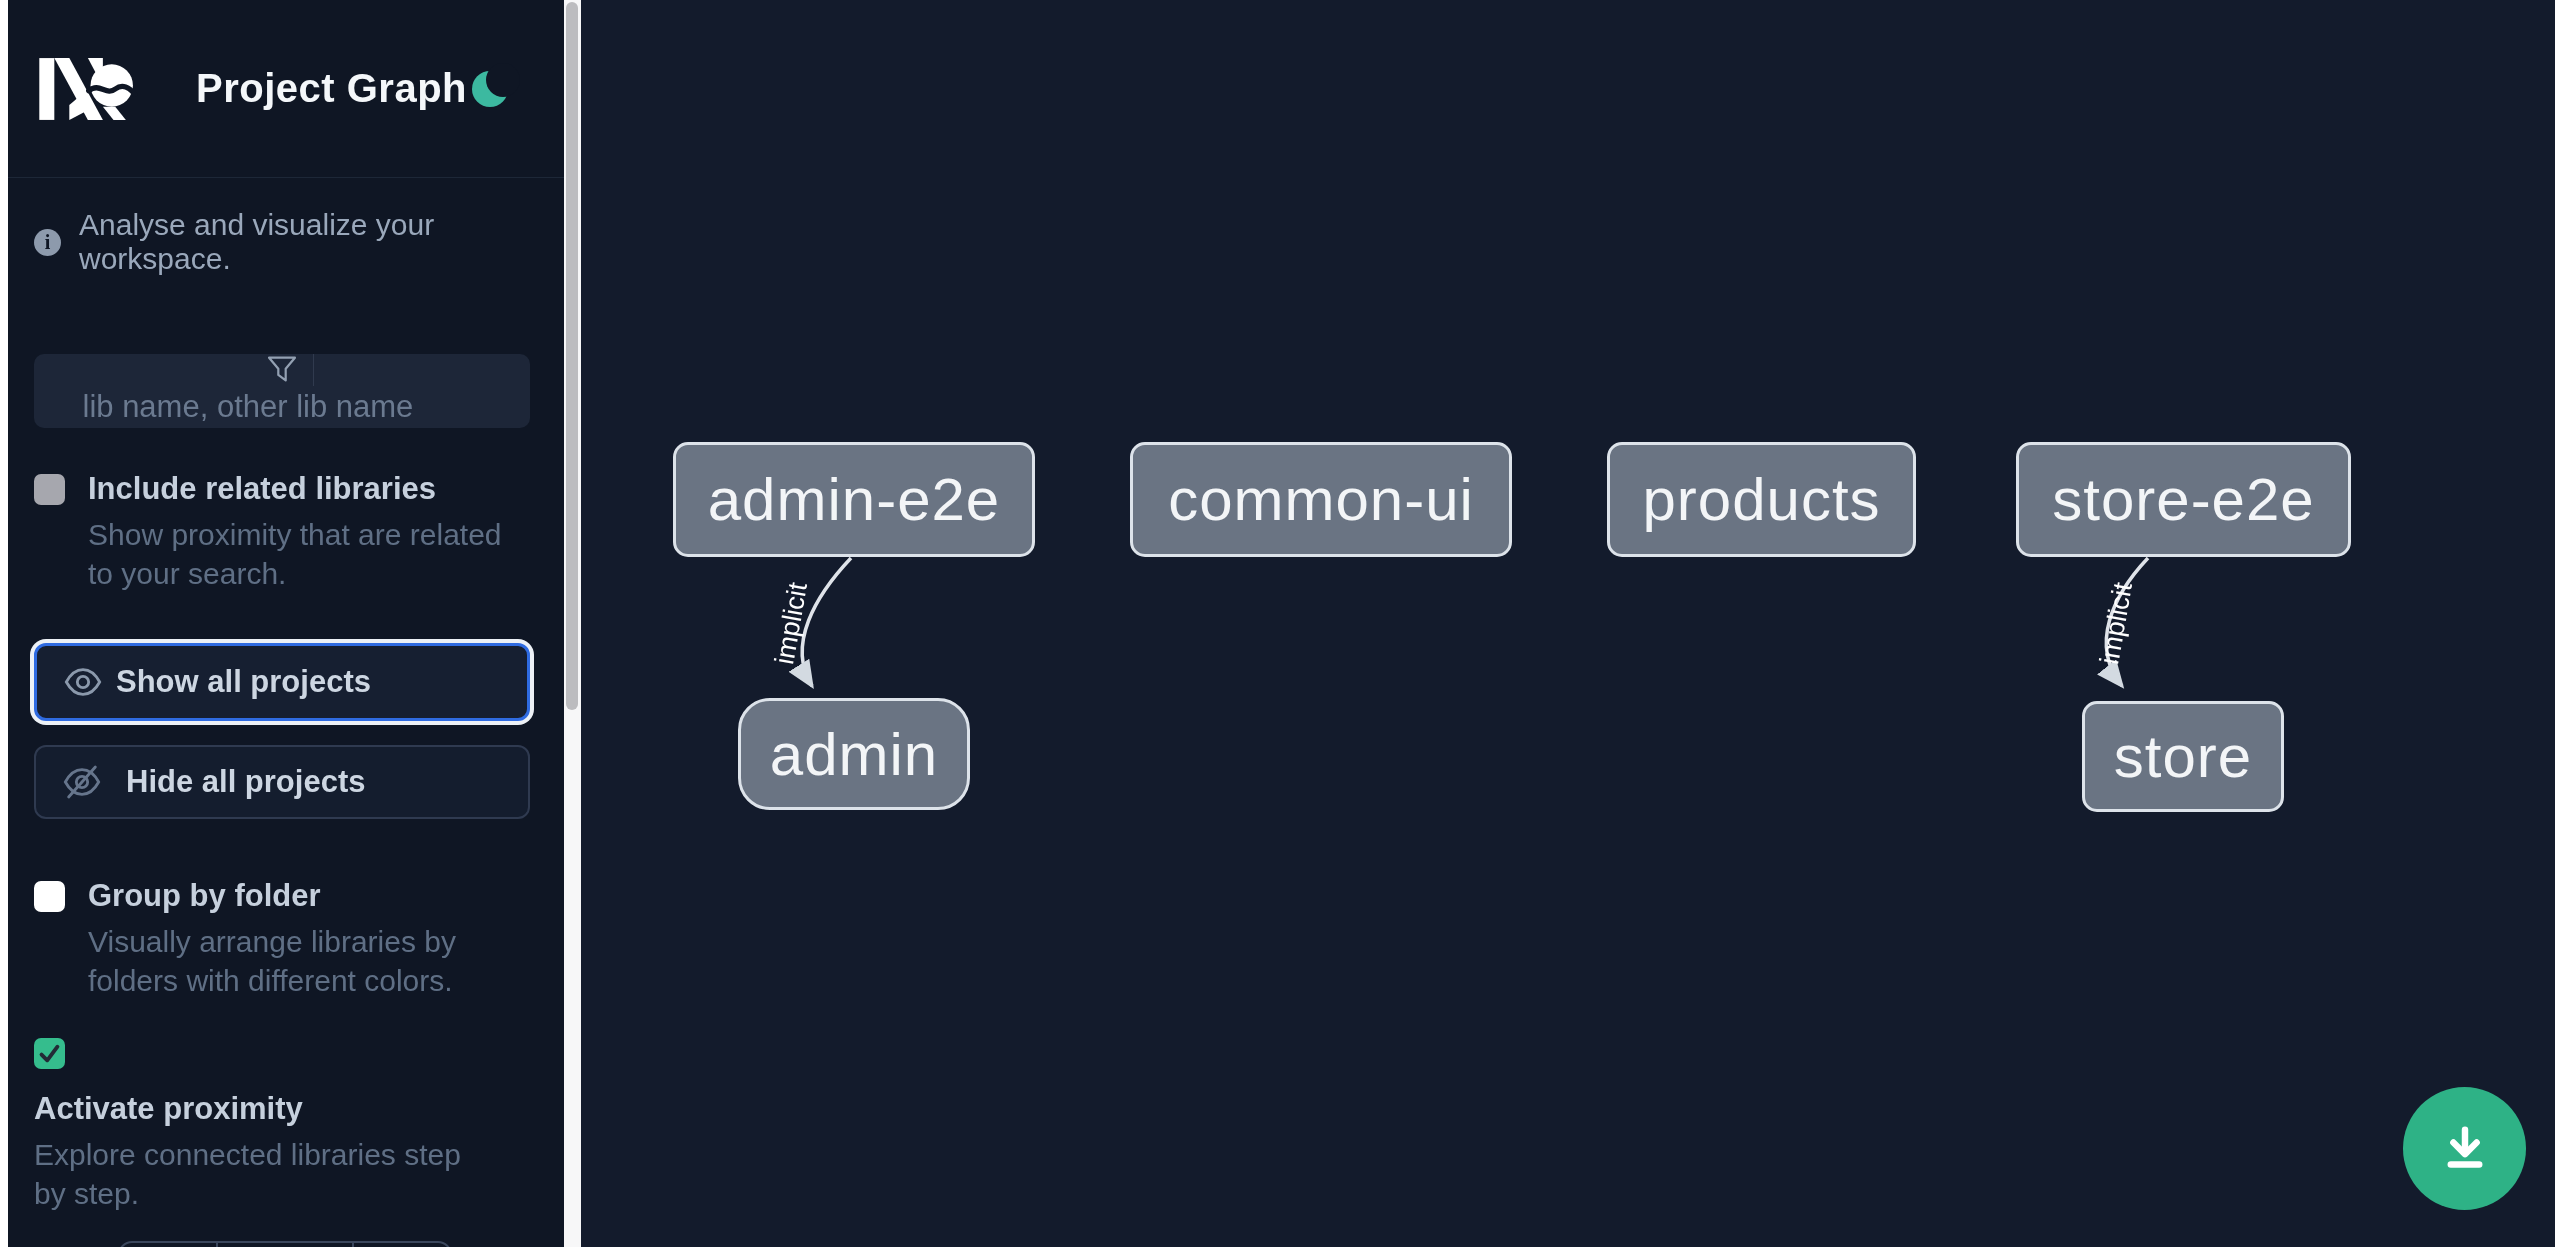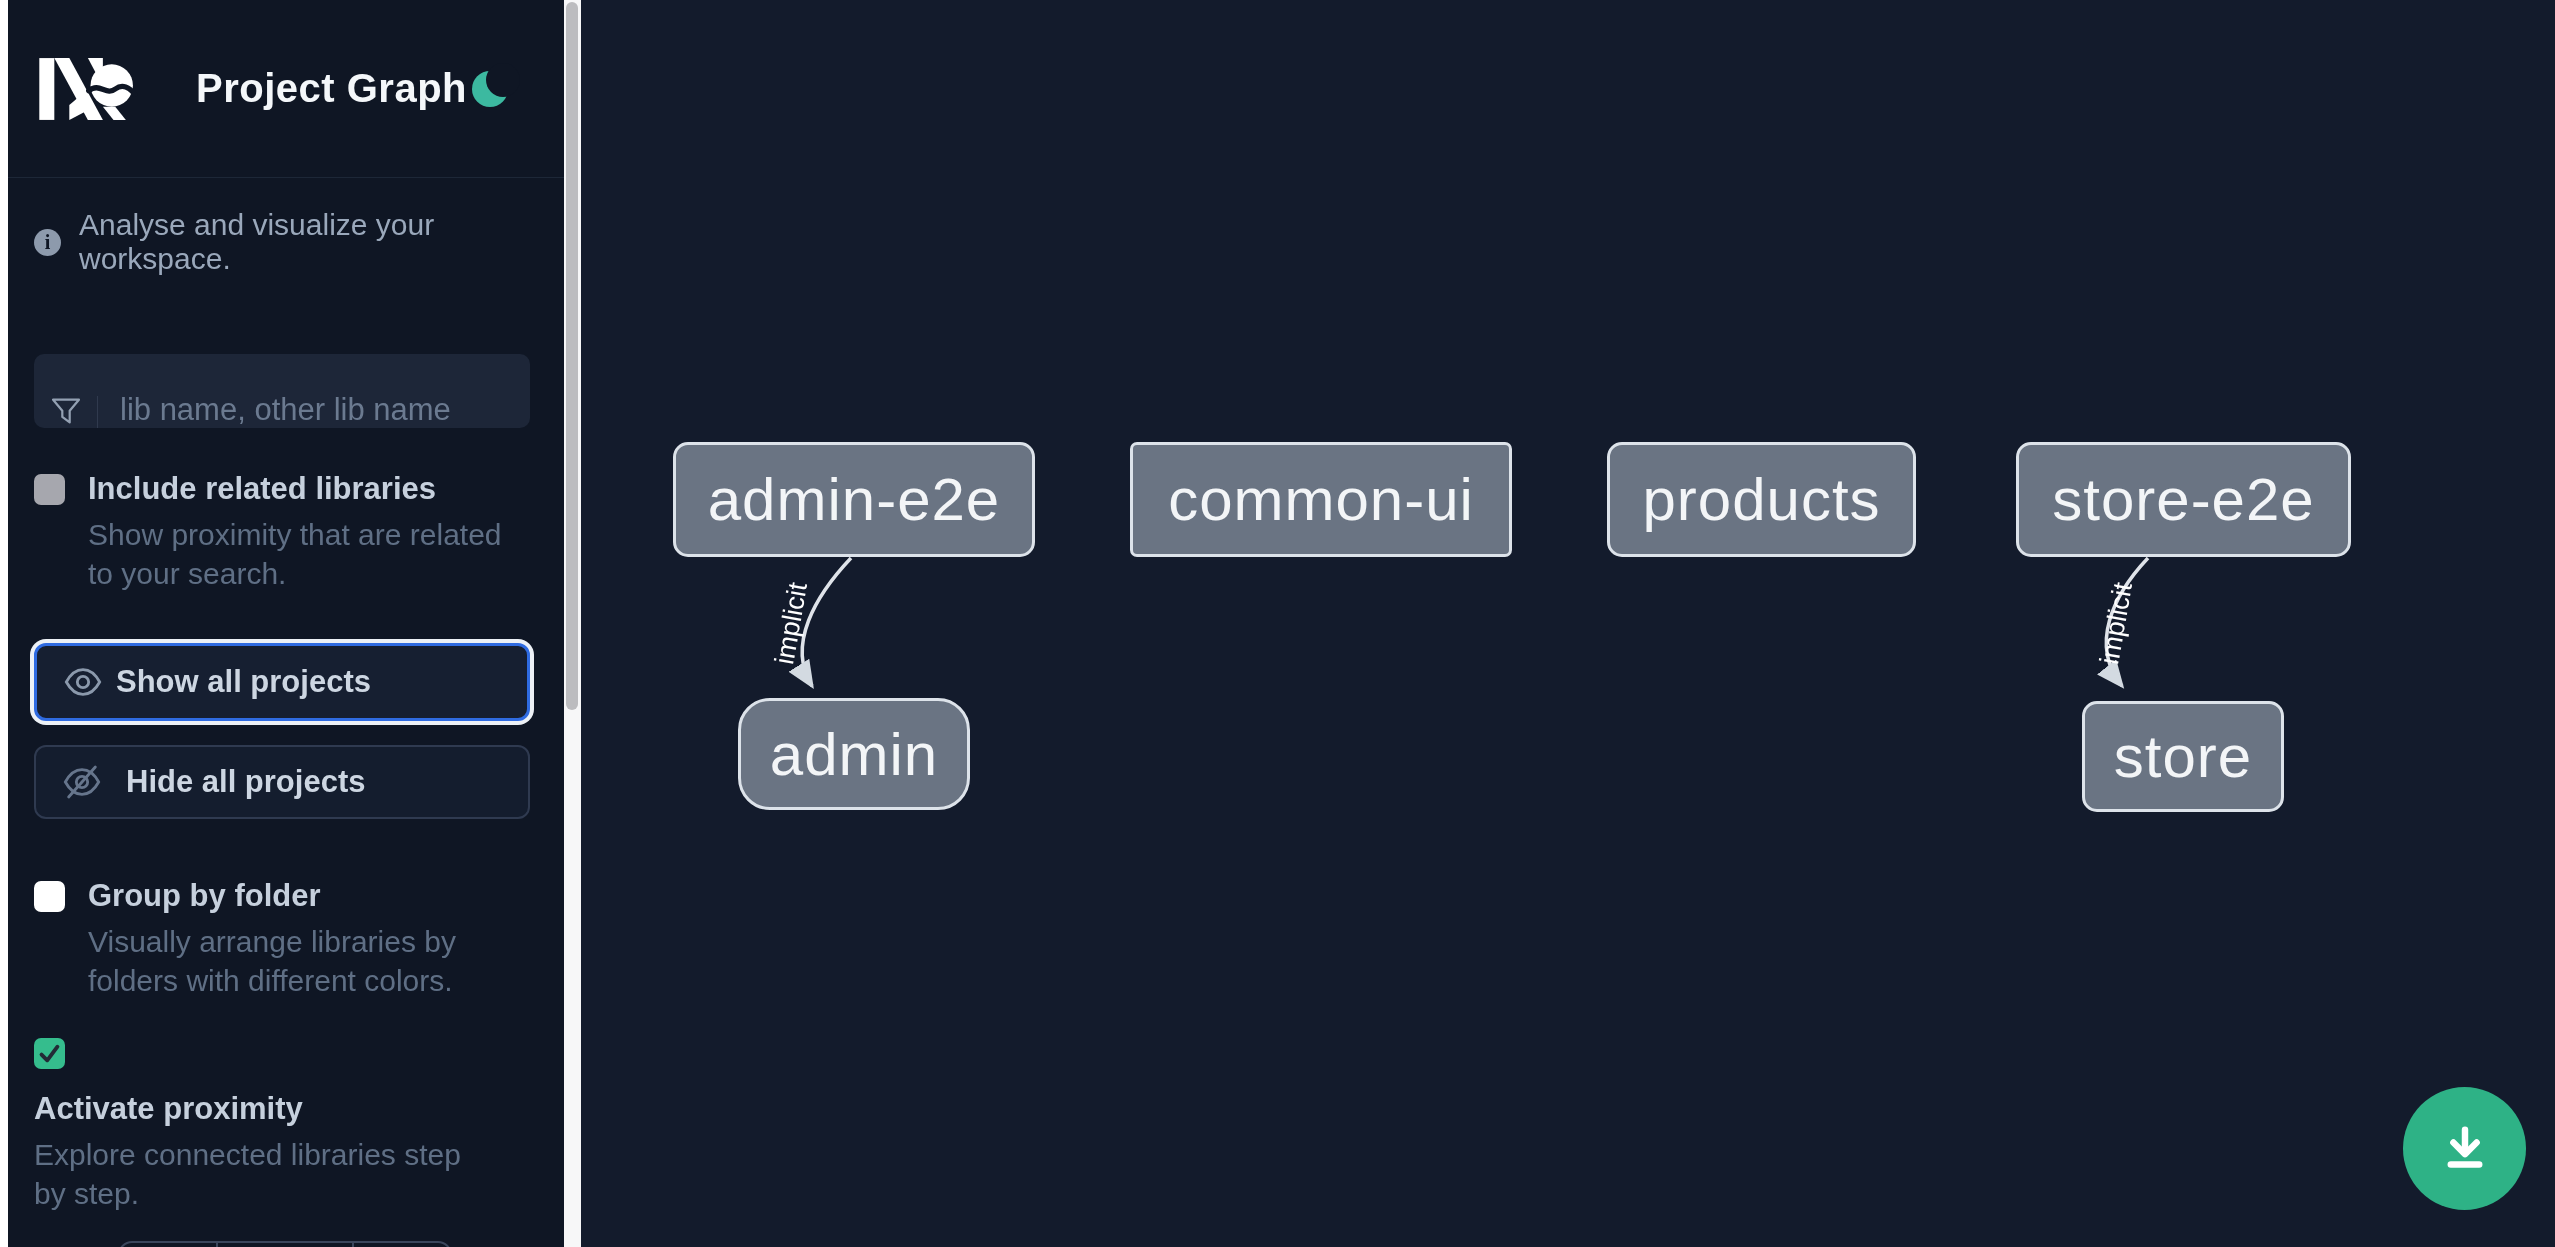--- a/index.html
+++ b/index.html
@@ -14,21 +14,21 @@
   .theme-toggle { margin-left:auto; width:44px; height:44px; position:relative; cursor:pointer; background:none; border:none; }
   .moon { position:absolute; left:4px; top:4px; width:36px; height:36px; border-radius:50%; background:#3cb9a0; }
   .moon-bite { position:absolute; left:18px; top:-4px; width:34px; height:34px; border-radius:50%; background:#0f1624; }
 
   .sidebar-content { padding:0 34px 0 26px; }
 
   .info-row { margin-top:30px; display:flex; align-items:center; gap:18px; }
   .info-icon { width:27px; height:27px; border-radius:50%; background:#8d9aac; color:#0f1624; font-size:20px; font-weight:700; display:flex; align-items:center; justify-content:center; flex:0 0 auto; font-family:"Liberation Serif", serif; }
   .tagline { font-size:30px; color:#9aa8bb; }
 
-  .search-box { margin-top:78px; height:74px; background:#1d2638; border-radius:10px; display:flex; align-items:flex-end; overflow:hidden; }
+  .search-box { margin-top:78px; height:74px; background:#1d2638; border-radius:10px; display:flex; align-items:center; overflow:hidden;flex-direction:column; }
   .search-icon-cell { width:64px; display:flex; align-items:center; justify-content:center; border-right:1px solid #303a4e; flex:0 0 auto; }
   .search-input { flex:1; background:transparent; border:none; outline:none; color:#cbd5e1; font-size:31px; padding:0 22px; font-family:"Liberation Sans", sans-serif; }
   .search-input::placeholder { color:#6b7a90; }
 
   .check-block { margin-top:44px; display:flex; gap:23px; align-items:flex-start; }
   .checkbox { width:31px; height:31px; border-radius:7px; flex:0 0 auto; margin-top:2px; position:relative; }
   .checkbox.gray  { background:#a6a7ae; }
   .checkbox.white { background:#ffffff; }
   .checkbox.green { background:#35bd8d; display:flex; align-items:center; justify-content:center; }
   .check-texts { width:460px; }
@@ -51,21 +51,21 @@
   .side-scrollbar { position:absolute; left:556px; top:0; width:17px; height:1247px; background:#f7f7f8; }
   .side-scroll-thumb { position:absolute; left:2px; top:2px; width:12px; height:708px; background:#bcbcbf; border-radius:7px; }
 
   
   .canvas { position:absolute; left:573px; top:0; width:1982px; height:1247px; background:#131b2c; }
   .edges-svg { position:absolute; left:0; top:0; width:1982px; height:1247px; }
   .edge-label { font-size:27px; fill:#ffffff; font-weight:500; font-family:"Liberation Sans", sans-serif; }
 
   .node { position:absolute; background:#6a7483; border:3px solid #dde3ea; border-radius:15px; display:flex; align-items:center; justify-content:center; color:#f3f5f7; font-size:60px; letter-spacing:1px; cursor:pointer; }
   .n-admin-e2e { left:92px;   top:442px; width:362px; height:115px; }
-  .n-common-ui { left:549px;  top:442px; width:382px; height:115px;border-radius:7px; }
+  .n-common-ui { left:549px;  top:442px; width:382px; height:115px; }
   .n-products  { left:1026px; top:442px; width:309px; height:115px; }
   .n-store-e2e { left:1435px; top:442px; width:335px; height:115px;text-align:center; }
   .n-admin     { left:157px;  top:698px; width:232px; height:112px;border-radius:32px; }
   .n-store     { left:1501px; top:701px; width:202px; height:111px; }
 
   .fab { position:absolute; left:2395px; top:1087px; width:123px; height:123px; border-radius:50%; background:#2eb286; border:none; display:flex; align-items:center; justify-content:center; cursor:pointer; }
 </style>
 </head>
 <body>
 

